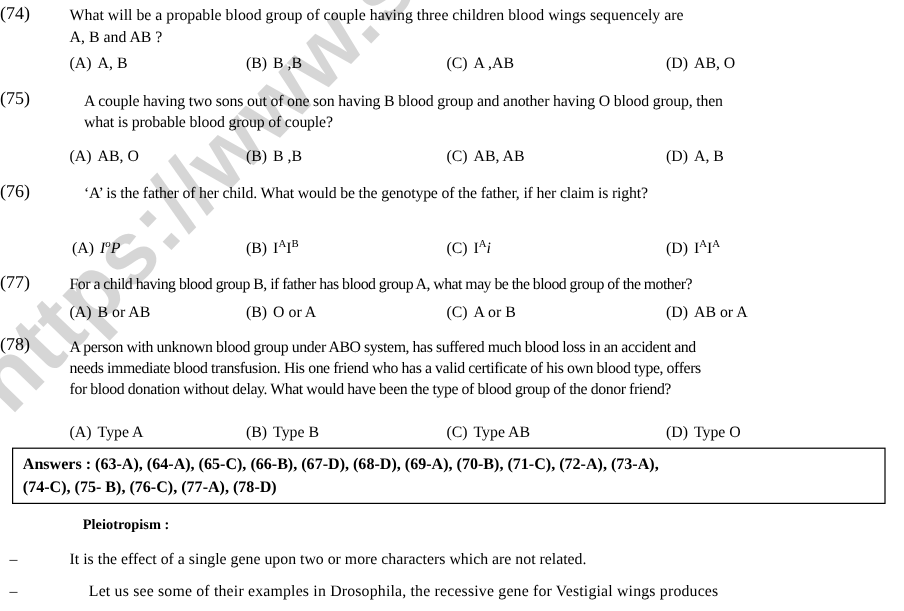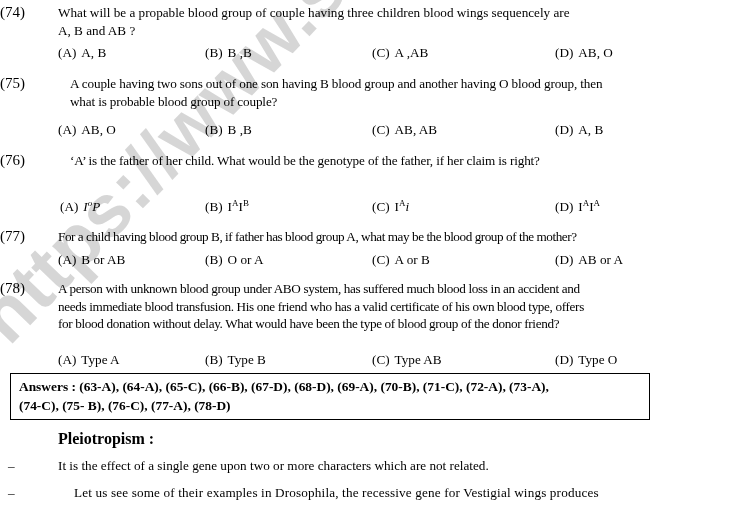--- a/index.html
+++ b/index.html
@@ -84,38 +84,38 @@
   .opt-d { left: 555px; }
   .gen { font-style: normal; }
   .gen i { font-style: italic; }
   sup { font-size: 0.68em; vertical-align: super; line-height: 0; }
 
   
   #answers-box {
     position: absolute;
     left: 10px;
     top: 373px;
-    width: 640px;
+    width: 728px;
     border: 1.6px solid #000;
     box-sizing: border-box;
     padding: 4px 7px 4px 8px;
   }
   #answers-box .ans-line {
     font-size: 13.4px;
     line-height: 18.5px;
     font-weight: bold;
     white-space: nowrap;
   }
 
   
   #pleio-heading {
     position: absolute;
-    left: 58px;
+    left: 69px;
     top: 430px;
-    font-size: 16px;
+    font-size: 12px;
     font-weight: bold;
   }
   .bullet-row { position: absolute; left: 0; right: 10px; }
   .bullet-dash {
     position: absolute;
     left: 8px;
     top: 0;
     font-size: 13.2px;
     line-height: 17.5px;
   }

